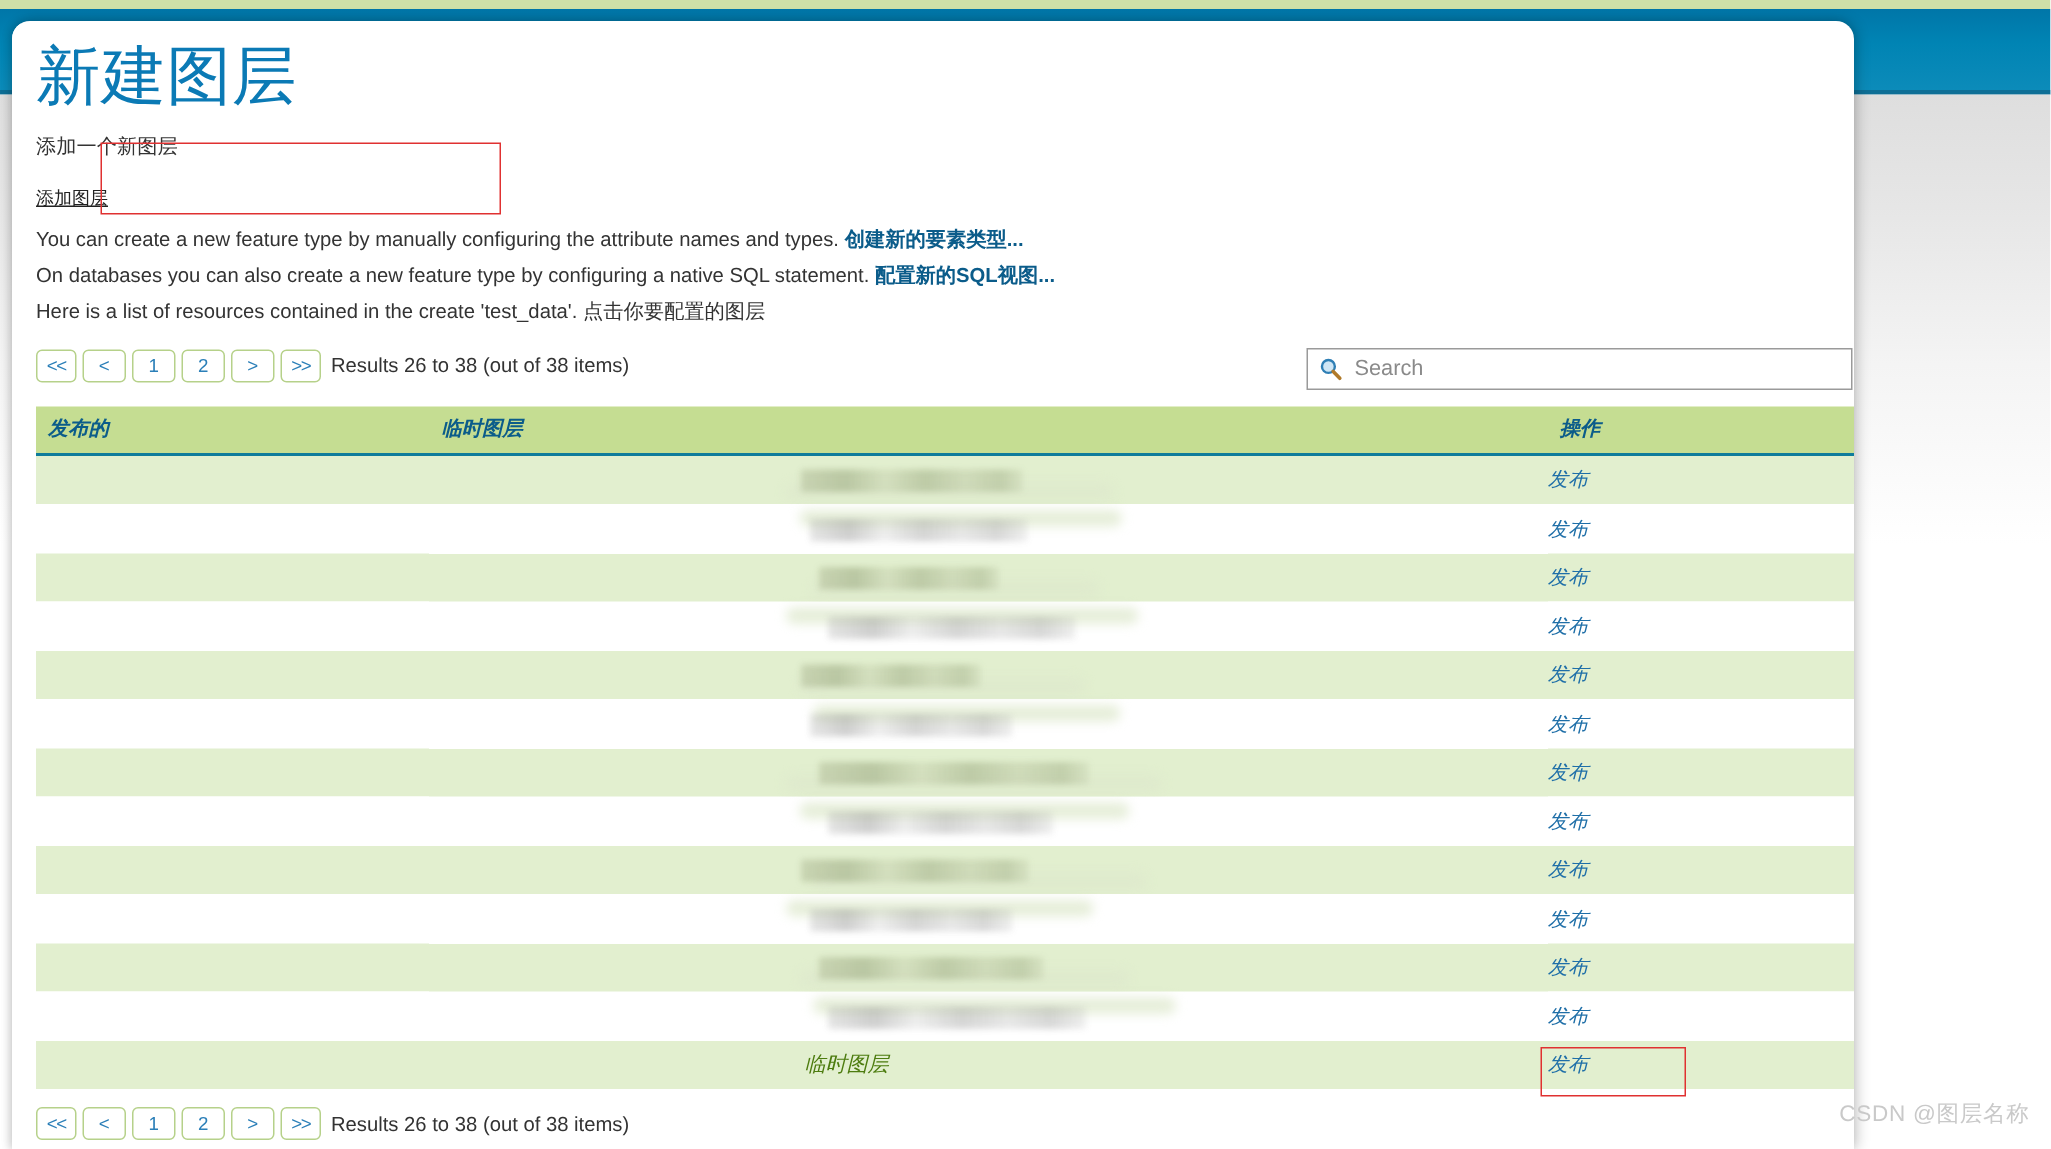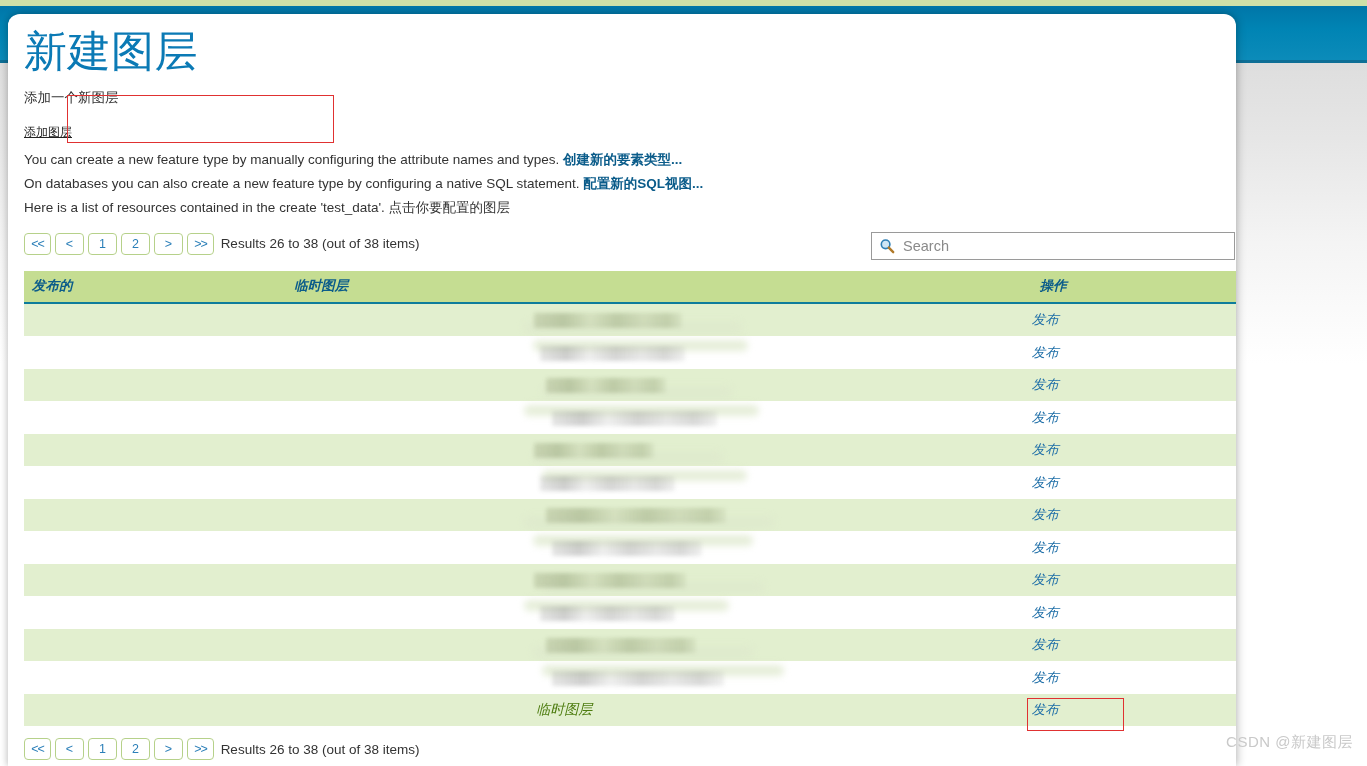--- a/index.html
+++ b/index.html
@@ -289,13 +289,13 @@
         <span class="pgbtn">2</span>
         <span class="pgbtn">&gt;</span>
         <span class="pgbtn wide">&gt;&gt;</span>
       </span>
       <span id="results-text-bottom">Results 26 to 38 (out of 38 items)</span>
     </div>
 
   </div>
 </div>
 
-<div id="watermark">CSDN @新建图层</div>
+<div id="watermark">CSDN @图层名称</div>
 
 </body></html>

